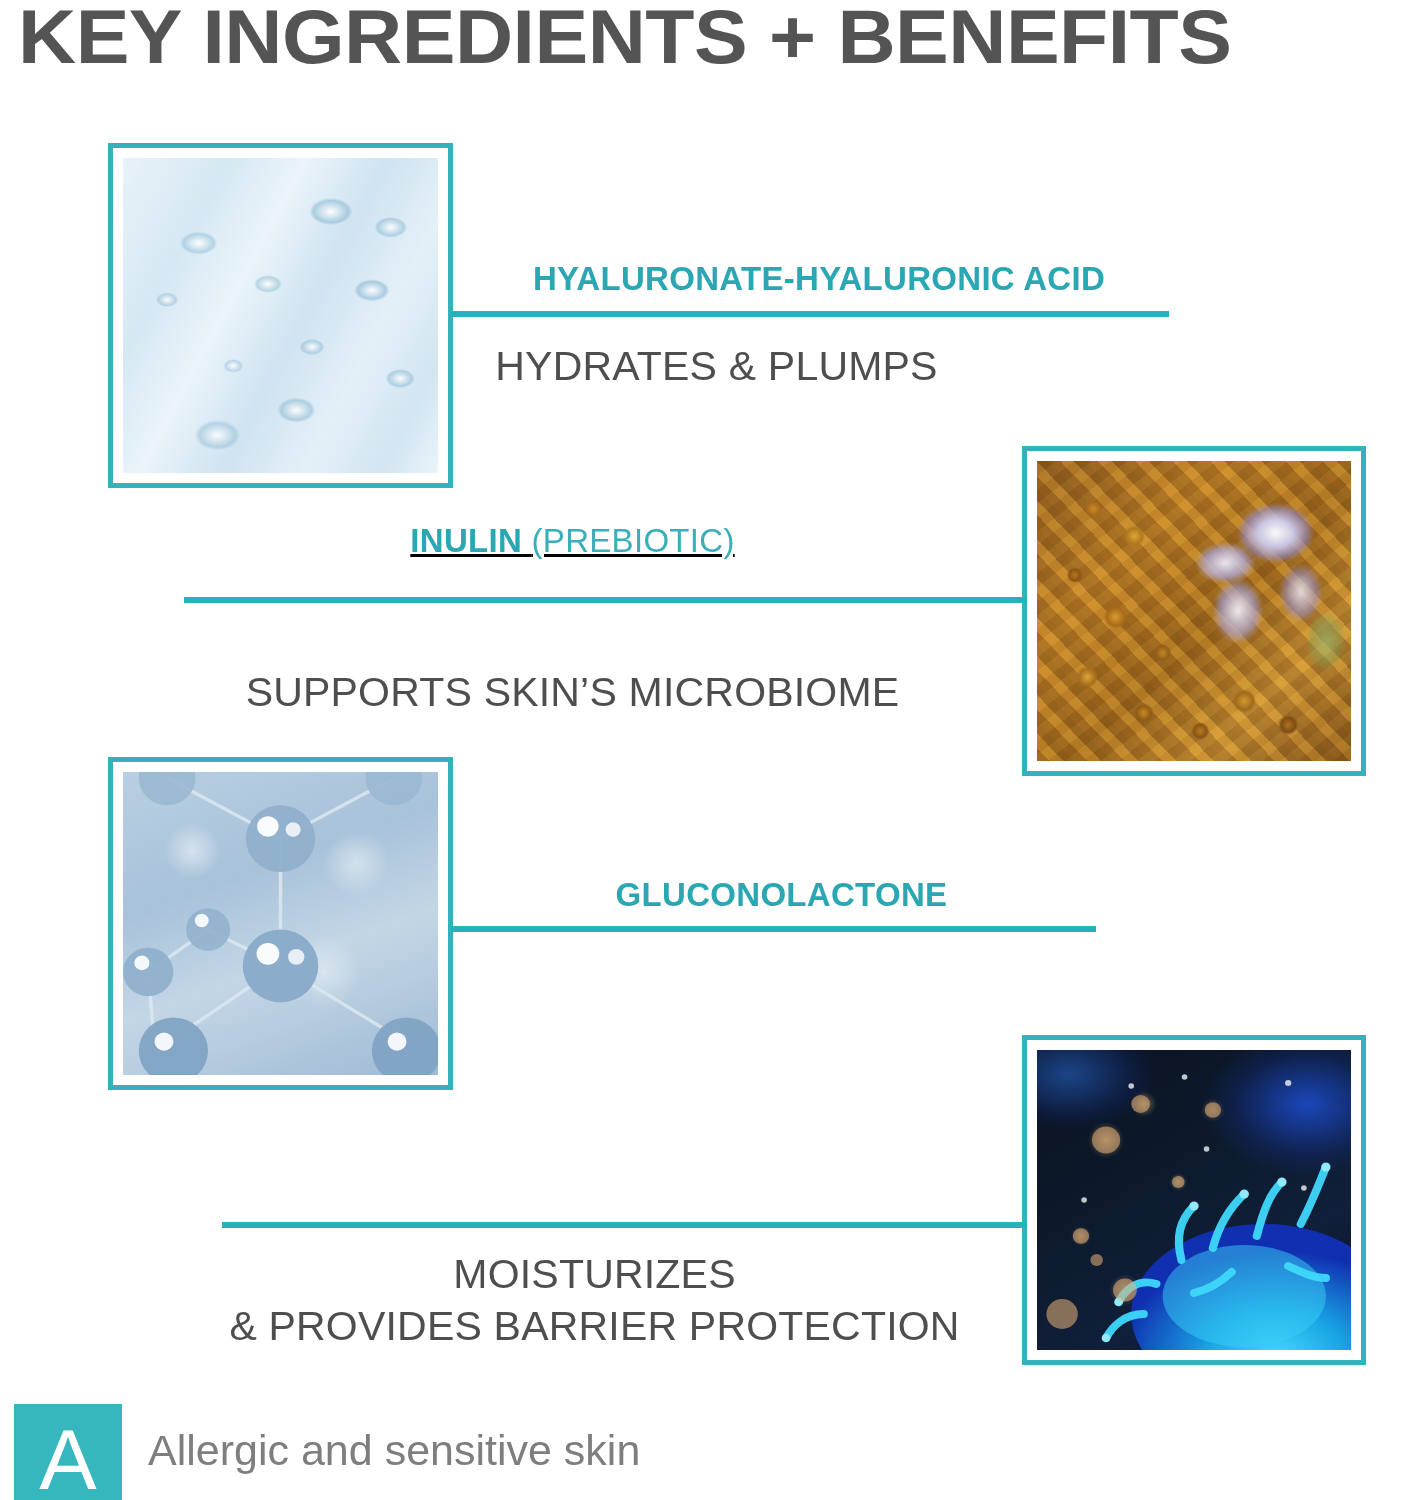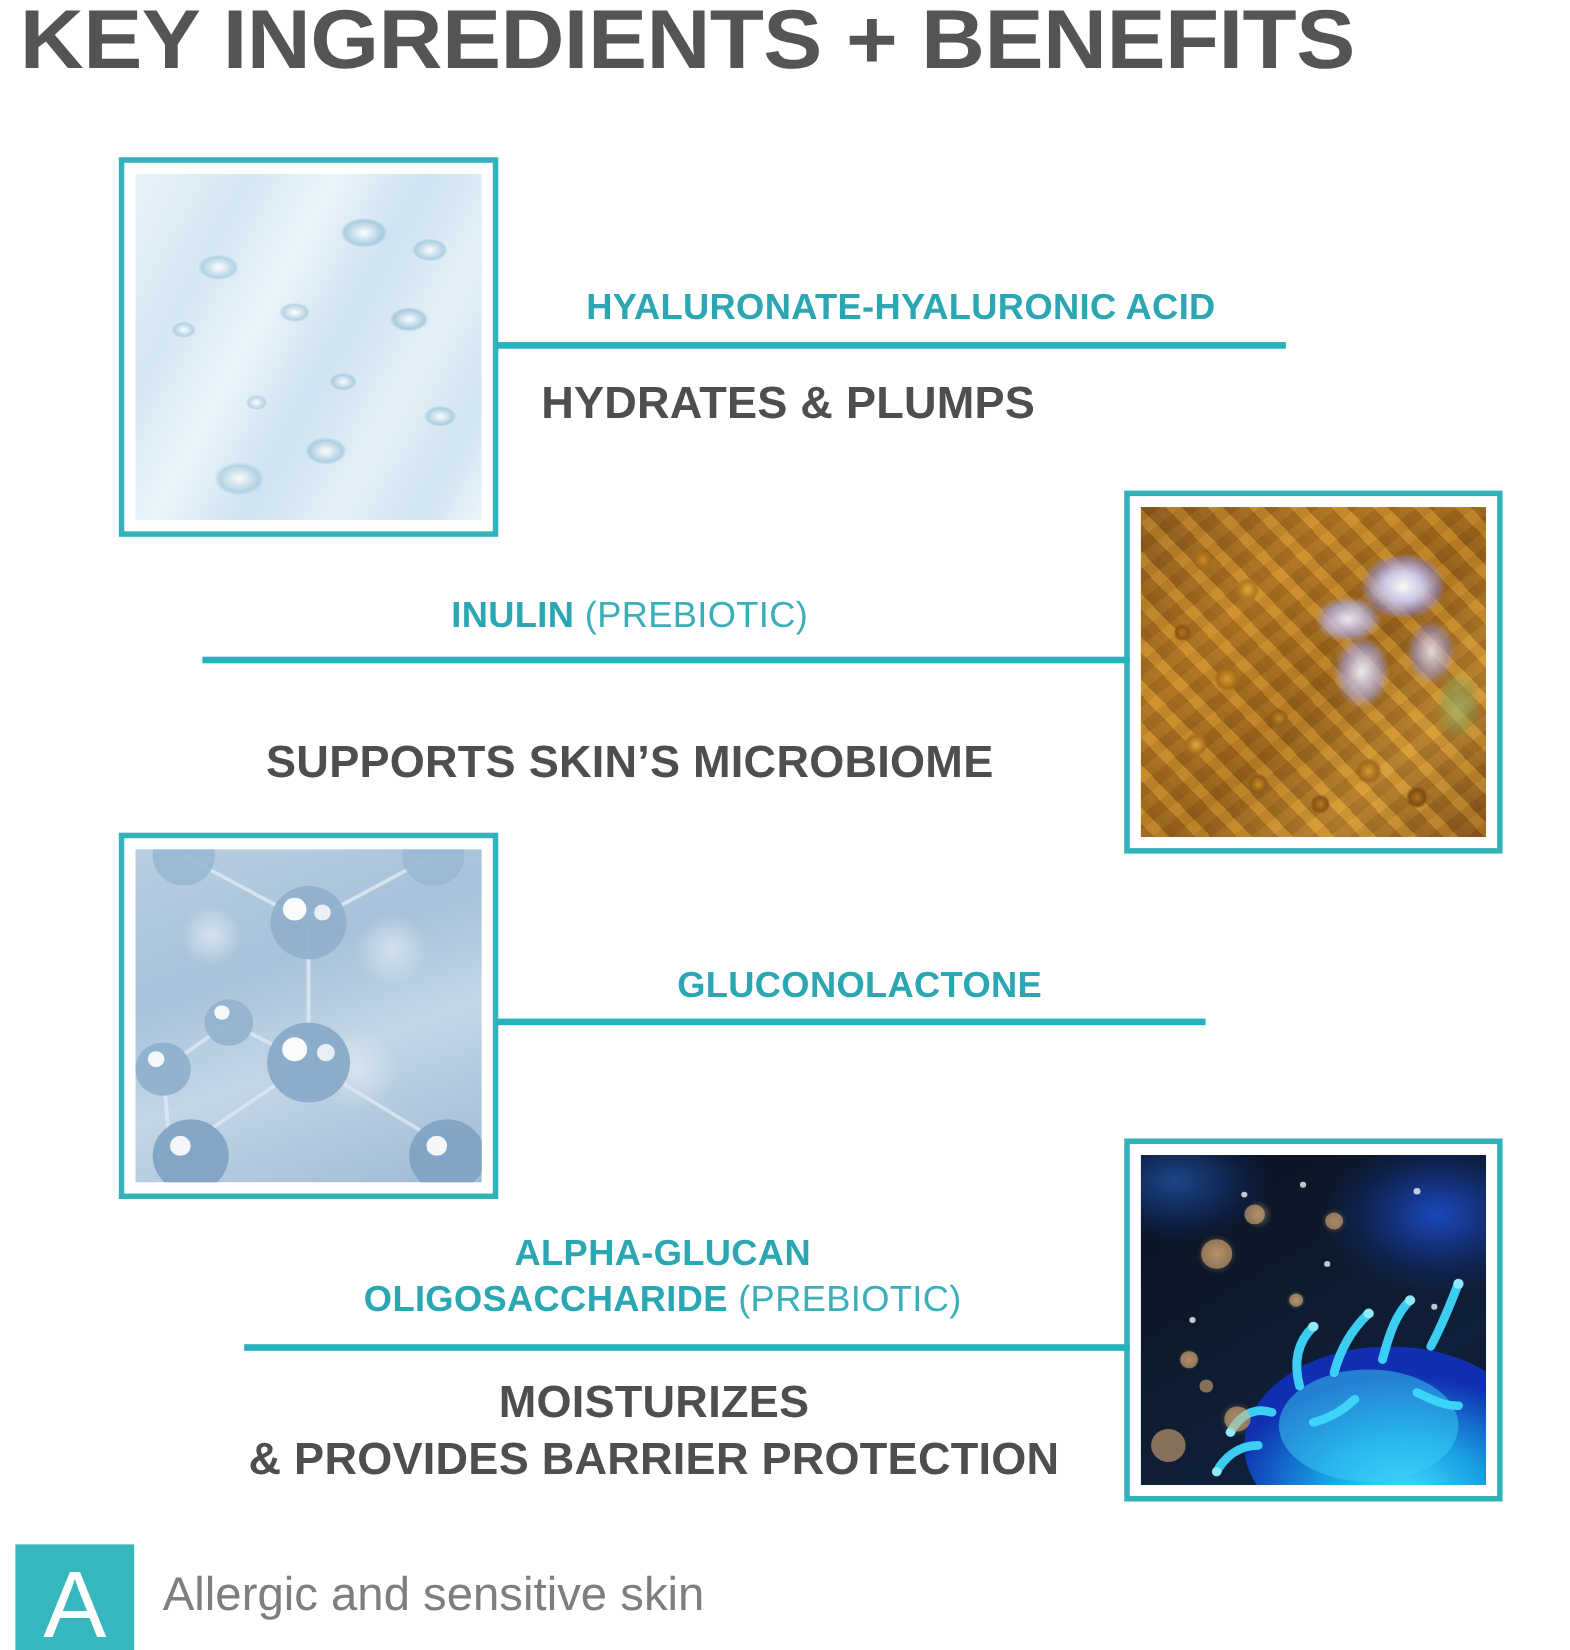--- a/index.html
+++ b/index.html
@@ -112,21 +112,21 @@
   .ing-name{
     font-weight:700;
     font-size:33px;
     line-height:42px;
     color:#2ba7b4;
     letter-spacing:0.3px;
     white-space:nowrap;
   }
   .ing-name .sub{font-weight:400;color:#3aafba;}
   .benefit{
-    font-weight:700;
+    font-weight:400;
     font-size:41px;
     line-height:52px;
     color:#4e4e4e;
     letter-spacing:0.2px;
     white-space:nowrap;
   }
 
   .block{position:absolute;}
   .blk-right{text-align:center;}
   .blk-center{text-align:center;}
@@ -174,21 +174,21 @@
     <div class="benefit">HYDRATES &amp; PLUMPS</div>
   </div>
 
   <div class="frame" style="left:1022px;top:446px;width:344px;height:330px;">
     <div class="photo">
       <div class="img-chicory"></div>
     </div>
   </div>
   <div class="rule" style="left:184px;top:597px;width:843px;"></div>
 
-  <div class="block blk-right" style="left:200px;top:538px;width:745px;">
+  <div class="block blk-right" style="left:200px;top:520px;width:745px;text-decoration:underline;">
     <div class="ing-name">
       <span>INULIN</span>
       <span class="sub">(PREBIOTIC)</span>
     </div>
   </div>
   <div class="block blk-right" style="left:200px;top:623px;width:745px;margin-top:43px;">
     <div class="benefit">SUPPORTS SKIN’S MICROBIOME</div>
   </div>
 
   <div class="frame" style="left:108px;top:757px;width:345px;height:333px;">
@@ -281,27 +281,20 @@
               <circle cx="15" cy="50" r="0.9"></circle>
             <circle cx="54" cy="33" r="0.9"></circle>
               <circle cx="85" cy="46" r="0.9"></circle>
           </g>
         </svg>
       </div>
     </div>
   </div>
   <div class="rule" style="left:222px;top:1222px;width:805px;"></div>
 
-  <div class="block blk-right" style="left:240px;top:1118px;width:725px;">
-    <div class="ing-name">ALPHA-GLUCAN</div>
-    <div class="ing-name">
-      <span>OLIGOSACCHARIDE</span>
-      <span class="sub">(PREBIOTIC)</span>
-    </div>
-  </div>
   <div class="block blk-center" style="left:222px;top:1248px;width:745px;">
     <div class="benefit">MOISTURIZES</div>
     <div class="benefit">&amp; PROVIDES BARRIER PROTECTION</div>
   </div>
 
   <div class="badge" style="left:14px;top:1404px;width:108px;height:110px;">
     <span>A</span>
   </div>
   <div class="footer-text" style="left:148px;top:1425px;">Allergic and sensitive skin</div>
 

